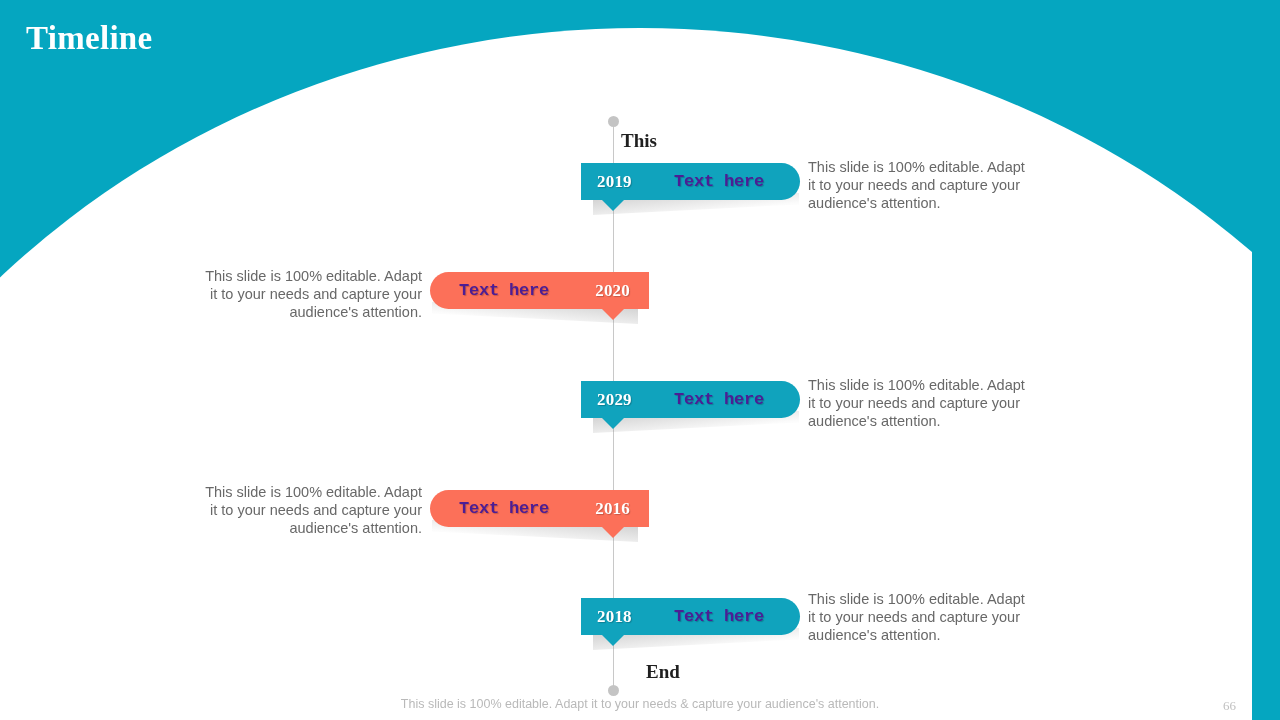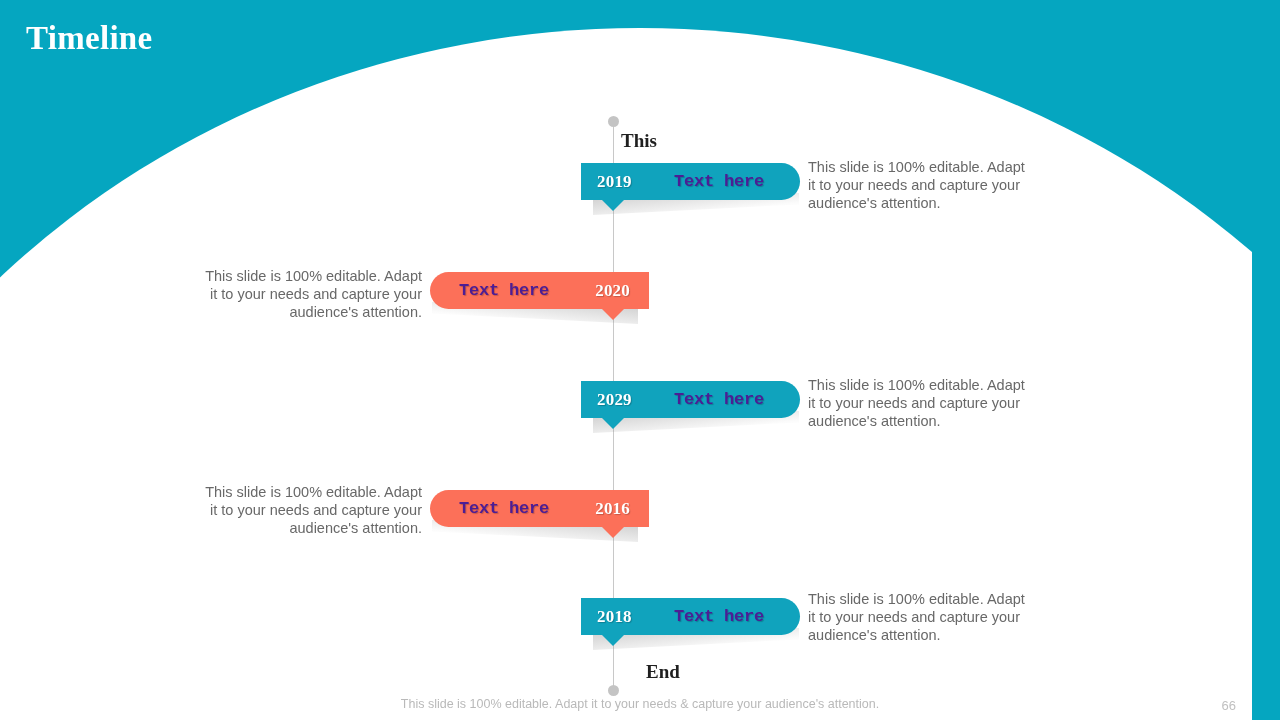--- a/index.html
+++ b/index.html
@@ -200,21 +200,21 @@
     text-align: center;
     font-family: "Liberation Sans", sans-serif;
     font-size: 12.5px;
     color: #b9b9b9;
     z-index: 8;
   }
   .page-number {
     position: absolute;
     right: 16px;
     top: 698px;
-    font-family: Liberation Sans, sans-serif;
+    font-family: Liberation Serif, serif;
     font-size: 13px;
     color: #c0c0c0;
     z-index: 8;
   }
 </style>
 </head>
 <body>
 
 <div id="slide">
 

